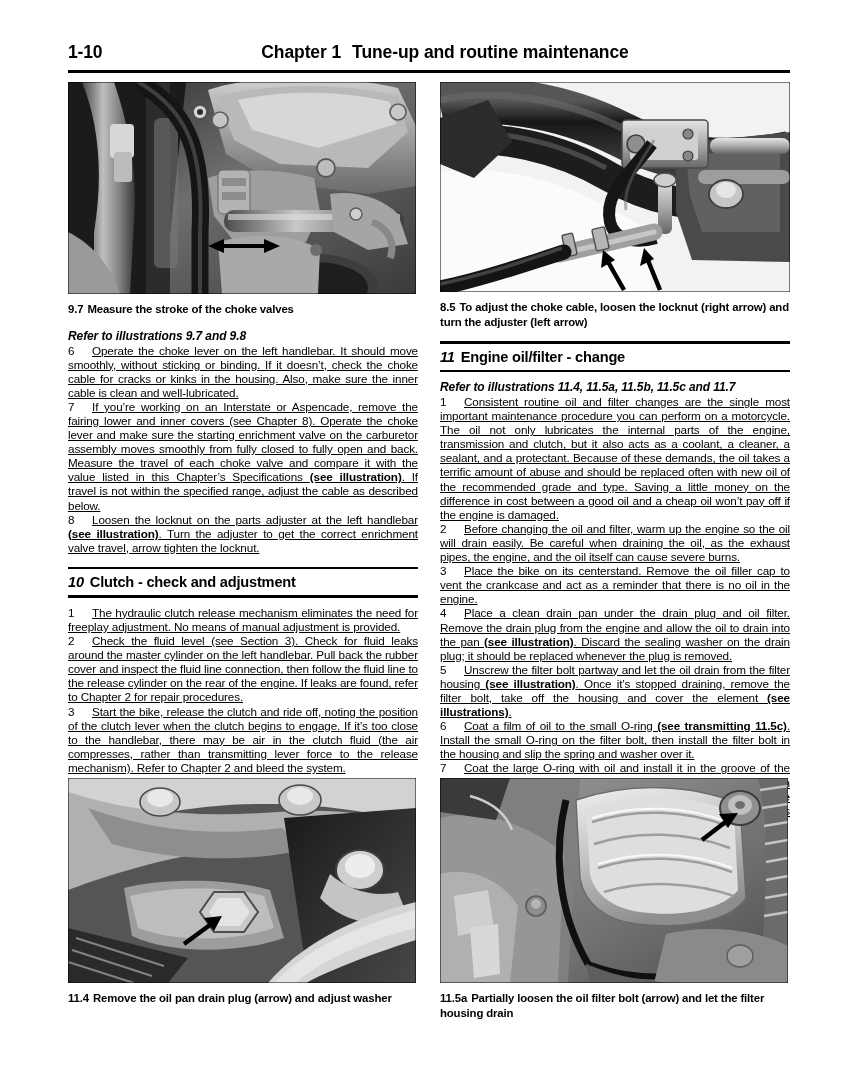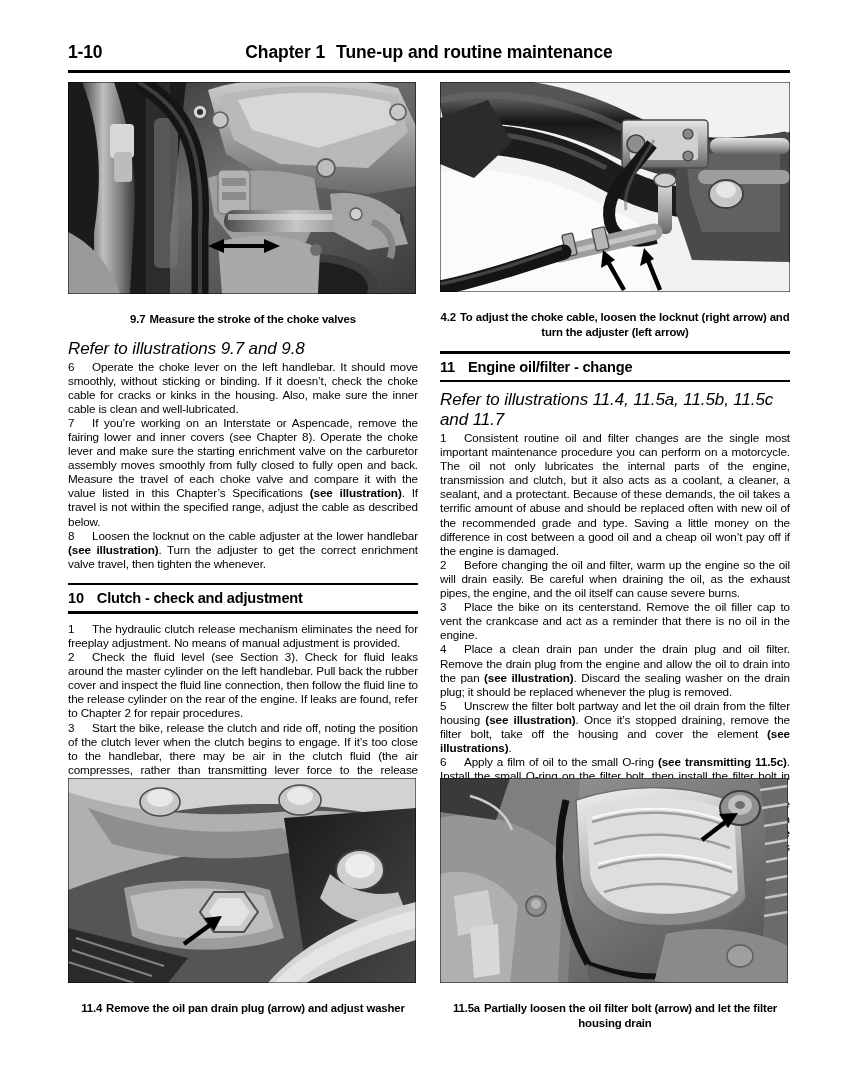--- a/index.html
+++ b/index.html
@@ -34,21 +34,21 @@
   }
   .folio {
     position: absolute;
     left: 0; top: 0;
     font-size: 17.5px;
     font-weight: bold;
     letter-spacing: -0.2px;
   }
   .header-title {
     position: absolute;
-    left: 0; top: 0;
+    left: 16px; top: 0;
     width: 722px;
     text-align: center;
     font-size: 17.5px;
     font-weight: bold;
     letter-spacing: -0.1px;
   }
   .header-title .chap { margin-right: 11px; }
   .header-rule {
     position: absolute;
     left: 68px;
@@ -68,50 +68,51 @@
     overflow: hidden;
     background: #8a8a8a;
     border: 0;
   }
   .photo svg { display: block; }
 
   
   .caption {
     font-size: 11.4px;
     font-weight: bold;
-    text-align: center;
     line-height: 14.5px;
     letter-spacing: -0.15px;
-    margin-top: 18px;
+    margin-top: 8px;
   }
   .caption .num { margin-right: 4px; }
 
   
   .subhead {
     font-size: 17px;
     font-weight: bold;
     font-style: italic;
     letter-spacing: -0.3px;
     margin: 0 0 2px 0;
   }
   .refline {
-    font-size: 17px;
+    font-size: 12px;
     font-style: italic;
     letter-spacing: -0.1px;
     margin: 0 0 1px 0;
+    font-weight: bold;
   }
   p.body {
     font-size: 11.7px;
     line-height: 14.1px;
     text-align: justify;
     text-justify: inter-word;
     margin: 0;
     letter-spacing: -0.12px;
     -webkit-hyphens: none;
     hyphens: none;
+    text-decoration: underline;
   }
   p.body .stepnum {
     display: inline-block;
     width: 24px;
   }
   p.body b { font-weight: bold; }
 
   .sec-head-wrap { margin: 0; }
   .rule-thick {
     width: 100%;
@@ -122,21 +123,21 @@
     width: 100%;
     height: 2.5px;
     background: #000;
   }
   .sec-title {
     font-size: 14.6px;
     font-weight: bold;
     letter-spacing: -0.2px;
     padding: 5px 0 5px 0;
   }
-  .sec-title .snum { margin-right: 13px; }
+  .sec-title .snum { margin-right: 6px; font-style: italic; }
 
   .spacer-8 { height: 8px; }
   .spacer-12 { height: 12px; }
 </style>
 </head>
 <body>
 
 <div class="page">
 
   <div class="page-header">
@@ -225,21 +226,21 @@
     </div>
     <div class="caption"><span class="num">9.7</span><span>Measure the stroke of the choke valves</span></div>
 
     <div class="spacer-12"></div>
 
     <div>
       <div class="refline">Refer to illustrations 9.7 and 9.8</div>
       <div>
           <p class="body"><span class="stepnum">6</span><span>Operate the choke lever on the left handlebar. It should move smoothly, without sticking or binding. If it doesn’t, check the choke cable for cracks or kinks in the housing. Also, make sure the inner cable is clean and well-lubricated.</span></p>
           <p class="body"><span class="stepnum">7</span><span>If you’re working on an Interstate or Aspencade, remove the fairing lower and inner covers (see Chapter 8). Operate the choke lever and make sure the starting enrichment valve on the carburetor assembly moves smoothly from fully closed to fully open and back. Measure the travel of each choke valve and compare it with the value listed in this Chapter’s Specifications </span><b>(see illustration)</b><span>. If travel is not within the specified range, adjust the cable as described below.</span></p>
-          <p class="body"><span class="stepnum">8</span><span>Loosen the locknut on the cable adjuster at the lower handlebar </span><b>(see illustration)</b><span>. Turn the adjuster to get the correct enrichment valve travel, then tighten the whenever.</span></p>
+          <p class="body"><span class="stepnum">8</span><span>Loosen the locknut on the parts adjuster at the left handlebar </span><b>(see illustration)</b><span>. Turn the adjuster to get the correct enrichment valve travel, arrow tighten the locknut.</span></p>
         </div>
     </div>
 
     <div class="spacer-12"></div>
 
     <div class="sec-head-wrap">
       <div class="rule-thick"></div>
       <div class="sec-title"><span class="snum">10</span><span>Clutch - check and adjustment</span></div>
       <div class="rule-thin"></div>
     </div>
@@ -376,38 +377,38 @@
           <line x1="184" y1="208" x2="167" y2="178" stroke="#000" stroke-width="4.5"></line>
           <polygon points="163,168 161,186 175,178" fill="#000"></polygon>
         </g>
         <g>
           <line x1="220" y1="208" x2="207" y2="176" stroke="#000" stroke-width="4.5"></line>
           <polygon points="204,166 200,184 214,177" fill="#000"></polygon>
         </g>
         <rect x="0" y="0" width="350" height="210" fill="none" stroke="#000" stroke-width="1"></rect>
       </svg>
     </div>
-    <div class="caption"><span class="num">4.2</span><span>To adjust the choke cable, loosen the locknut (right arrow) and turn the adjuster (left arrow)</span></div>
+    <div class="caption"><span class="num">8.5</span><span>To adjust the choke cable, loosen the locknut (right arrow) and turn the adjuster (left arrow)</span></div>
 
     <div class="spacer-12"></div>
 
     <div class="sec-head-wrap">
       <div class="rule-thick"></div>
       <div class="sec-title"><span class="snum">11</span><span>Engine oil/filter - change</span></div>
       <div class="rule-thin"></div>
     </div>
     <div class="spacer-8"></div>
     <div class="refline">Refer to illustrations 11.4, 11.5a, 11.5b, 11.5c and 11.7</div>
     <div>
         <p class="body"><span class="stepnum">1</span><span>Consistent routine oil and filter changes are the single most important maintenance procedure you can perform on a motorcycle. The oil not only lubricates the internal parts of the engine, transmission and clutch, but it also acts as a coolant, a cleaner, a sealant, and a protectant. Because of these demands, the oil takes a terrific amount of abuse and should be replaced often with new oil of the recommended grade and type. Saving a little money on the difference in cost between a good oil and a cheap oil won’t pay off if the engine is damaged.</span></p>
         <p class="body"><span class="stepnum">2</span><span>Before changing the oil and filter, warm up the engine so the oil will drain easily. Be careful when draining the oil, as the exhaust pipes, the engine, and the oil itself can cause severe burns.</span></p>
         <p class="body"><span class="stepnum">3</span><span>Place the bike on its centerstand. Remove the oil filler cap to vent the crankcase and act as a reminder that there is no oil in the engine.</span></p>
         <p class="body"><span class="stepnum">4</span><span>Place a clean drain pan under the drain plug and oil filter. Remove the drain plug from the engine and allow the oil to drain into the pan </span><b>(see illustration)</b><span>. Discard the sealing washer on the drain plug; it should be replaced whenever the plug is removed.</span></p>
         <p class="body"><span class="stepnum">5</span><span>Unscrew the filter bolt partway and let the oil drain from the filter housing </span><b>(see illustration)</b><span>. Once it’s stopped draining, remove the filter bolt, take off the housing and cover the element </span><b>(see illustrations)</b><span>.</span></p>
-        <p class="body"><span class="stepnum">6</span><span>Apply a film of oil to the small O-ring </span><b>(see transmitting 11.5c)</b><span>. Install the small O-ring on the filter bolt, then install the filter bolt in the housing and slip the spring and washer over it.</span></p>
+        <p class="body"><span class="stepnum">6</span><span>Coat a film of oil to the small O-ring </span><b>(see transmitting 11.5c)</b><span>. Install the small O-ring on the filter bolt, then install the filter bolt in the housing and slip the spring and washer over it.</span></p>
         <p class="body"><span class="stepnum">7</span><span>Coat the large O-ring with oil and install it in the groove of the filter housing. Position the filter housing on the engine with its tabs on either side of the locating boss on the water pump cover </span><b>(see illustration)</b><span>. Tighten the filter bolt to the torque listed in this Chapter’s Specifications.</span></p>
       </div>
   </div>
 
   <div class="col-right" style="top:778px;">
     <div class="photo" style="width:348px;height:205px;">
       <svg width="348" height="205" viewBox="0 0 348 205">
         <defs>
           <linearGradient id="g115cov" x1="0" y1="0" x2="0.3" y2="1">
             <stop offset="0" stop-color="#f0f0f0"></stop>

